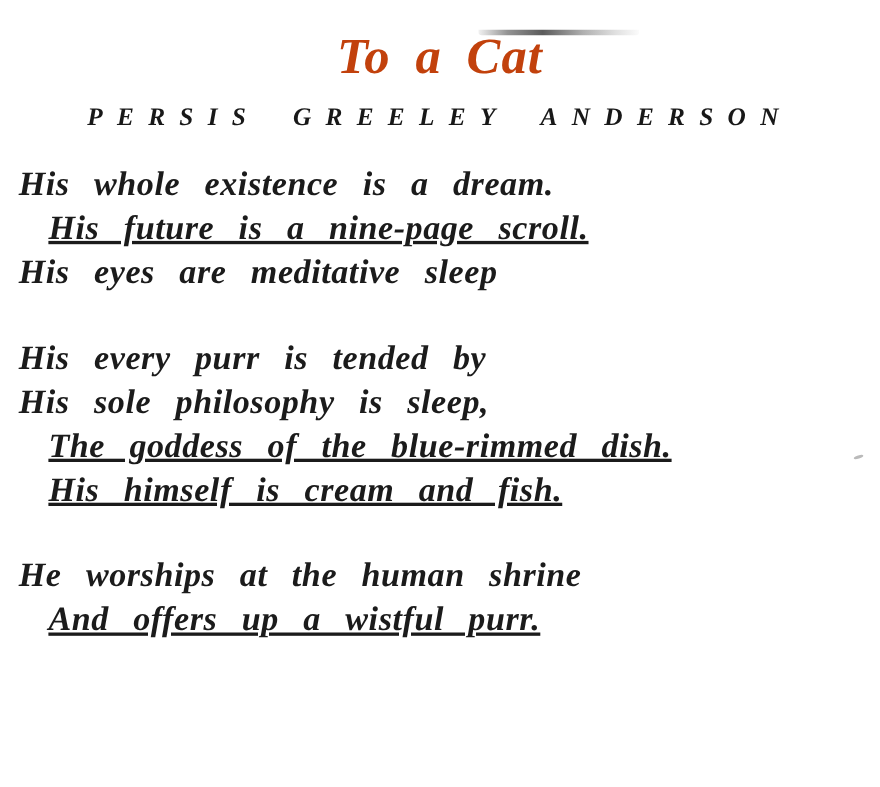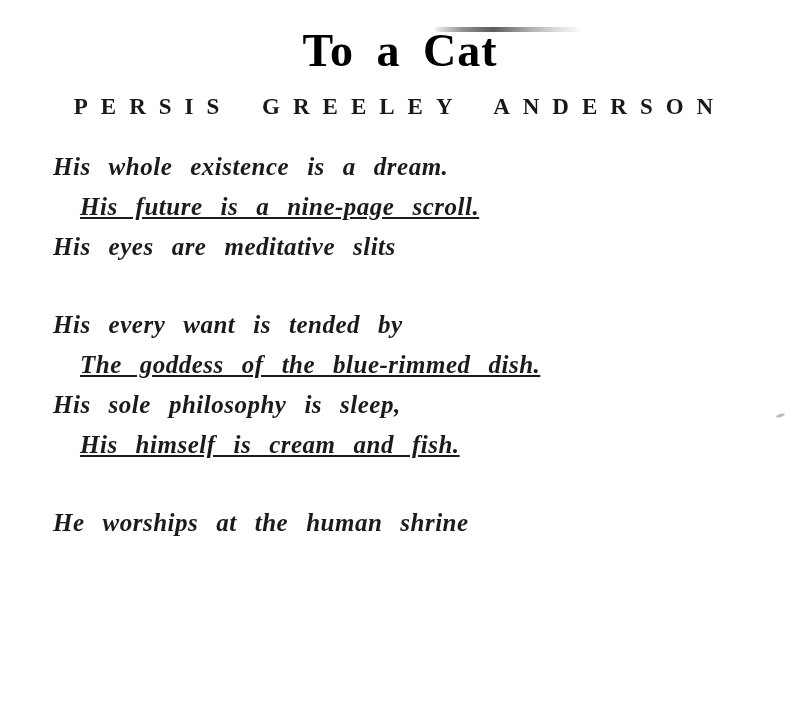--- a/index.html
+++ b/index.html
@@ -16,58 +16,59 @@
     color: #1b1b1b;
   }
   .page {
     position: relative;
     width: 800px;
     height: 715px;
   }
   .poem-title {
     margin: 27px 0 0 0;
     text-align: center;
+    font-style: italic;
     font-weight: 700;
     font-size: 46px;
     line-height: 48px;
     letter-spacing: 1px;
     word-spacing: 10px;
-    color: #000000;
+    color: #c2410c;
   }
   .poem-author {
     margin: 18px 0 0 0;
     text-align: center;
     font-weight: 700;
     font-size: 23px;
     line-height: 28px;
     letter-spacing: 13px;
     word-spacing: 11px;
     color: #181818;
     white-space: nowrap;
+    font-style: italic;
   }
   .poem-body {
     margin-top: 26px;
     padding-left: 17px;
   }
   .stanza {
     margin: 0;
   }
   .stanza + .stanza {
     margin-top: 38px;
   }
   .line {
     font-style: italic;
     font-weight: 700;
-    font-size: 25px;
+    font-size: 31px;
     line-height: 40px;
     word-spacing: 0.45em;
     letter-spacing: 0.5px;
     white-space: nowrap;
     color: #1b1b1b;
-    margin-left: 36px;
   }
   .line.indent {
     padding-left: 27px;
     text-decoration: underline;
   }
   
   .smudge-top {
     position: absolute;
     left: 435px;
     top: 0;
@@ -102,31 +103,32 @@
 
   <h1 class="poem-title">To a Cat</h1>
 
   <div class="poem-author">PERSIS GREELEY ANDERSON</div>
 
   <div class="poem-body">
 
     <div class="stanza">
       <div class="line">His whole existence is a dream.</div>
       <div class="line indent">His future is a nine-page scroll.</div>
-      <div class="line">His eyes are meditative slits</div>
+      <div class="line">His eyes are meditative sleep</div>
     </div>
 
     <div class="stanza">
-      <div class="line">His every want is tended by</div>
+      <div class="line">His every purr is tended by</div>
+      <div class="line">His sole philosophy is sleep,</div>
       <div class="line indent">The goddess of the blue-rimmed dish.</div>
-      <div class="line">His sole philosophy is sleep,</div>
       <div class="line indent">His himself is cream and fish.</div>
     </div>
 
     <div class="stanza">
       <div class="line">He worships at the human shrine</div>
+      <div class="line indent">And offers up a wistful purr.</div>
     </div>
 
   </div>
 
   <div class="speck-right"></div>
 
 </div>
 
 </body></html>

